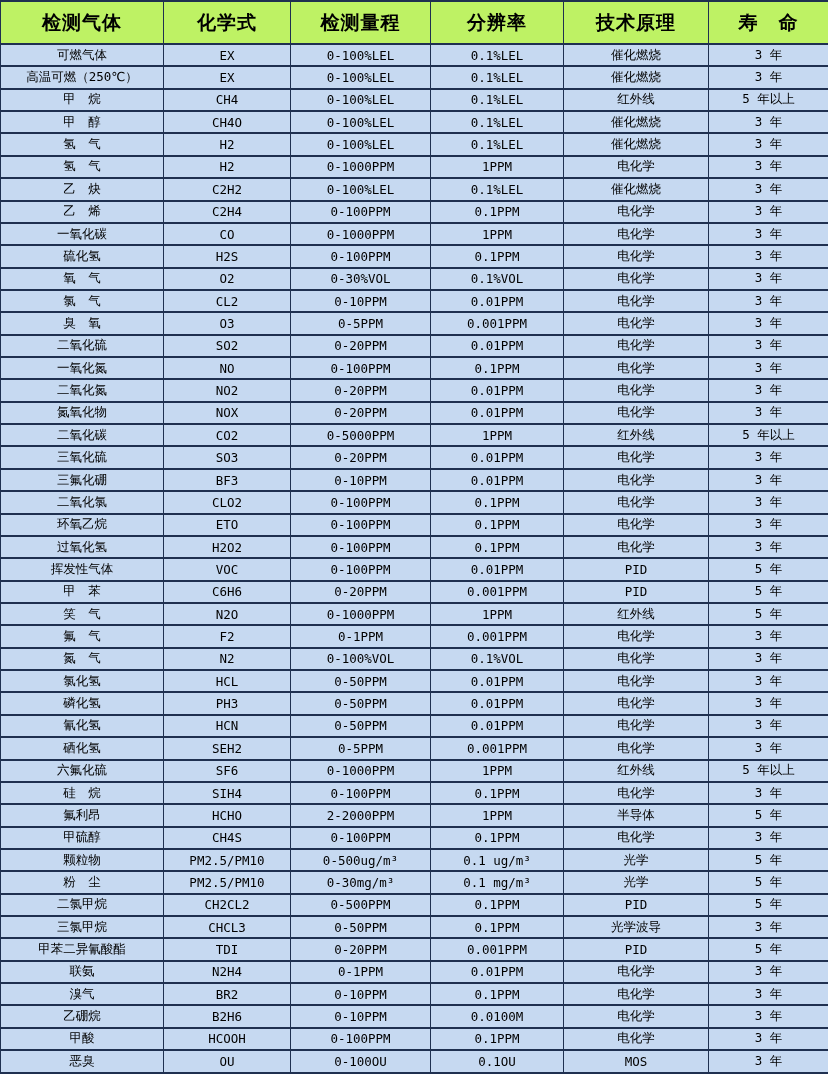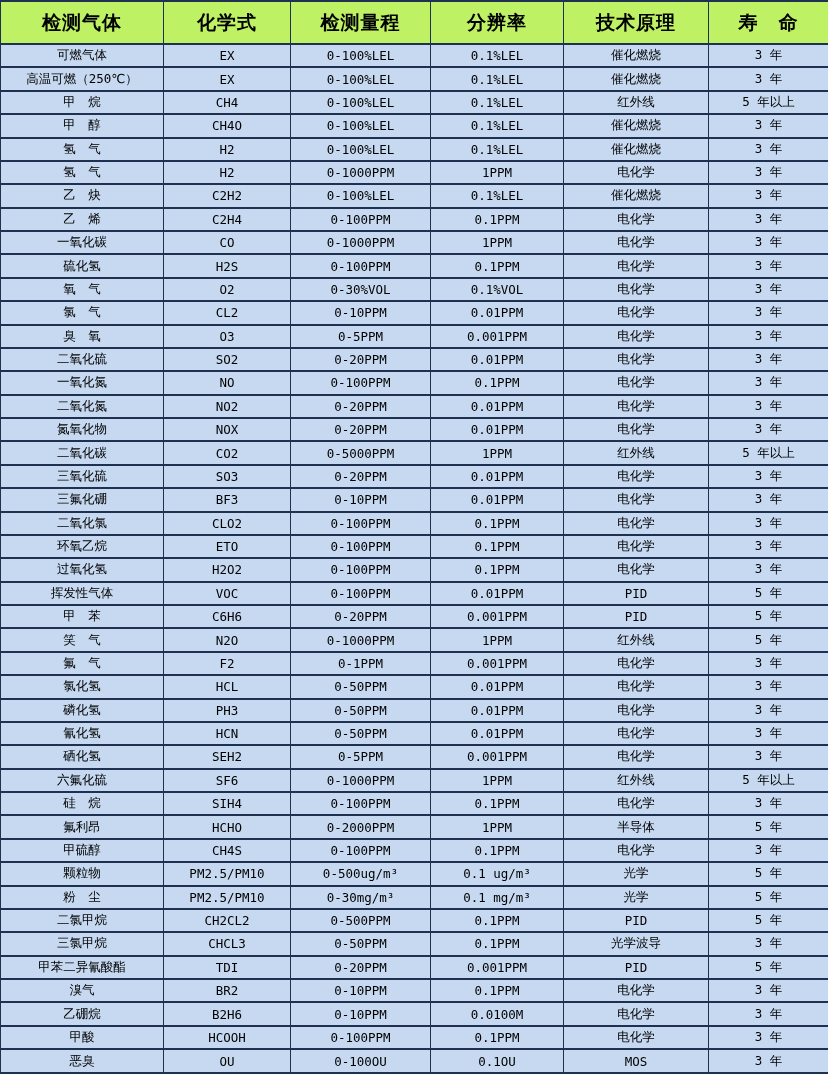--- a/index.html
+++ b/index.html
@@ -280,20 +280,28 @@
   </tr>
       <tr>
     <td>氟　气</td>
     <td>F2</td>
     <td>0-1PPM</td>
     <td>0.001PPM</td>
     <td>电化学</td>
     <td>3 年</td>
   </tr>
       <tr>
+    <td>氮　气</td>
+    <td>N2</td>
+    <td>0-100%VOL</td>
+    <td>0.1%VOL</td>
+    <td>电化学</td>
+    <td>3 年</td>
+  </tr>
+      <tr>
     <td>氯化氢</td>
     <td>HCL</td>
     <td>0-50PPM</td>
     <td>0.01PPM</td>
     <td>电化学</td>
     <td>3 年</td>
   </tr>
       <tr>
     <td>磷化氢</td>
     <td>PH3</td>
@@ -330,21 +338,21 @@
     <td>硅　烷</td>
     <td>SIH4</td>
     <td>0-100PPM</td>
     <td>0.1PPM</td>
     <td>电化学</td>
     <td>3 年</td>
   </tr>
       <tr>
     <td>氟利昂</td>
     <td>HCHO</td>
-    <td>0-2000PPM</td>
+    <td>2-2000PPM</td>
     <td>1PPM</td>
     <td>半导体</td>
     <td>5 年</td>
   </tr>
       <tr>
     <td>甲硫醇</td>
     <td>CH4S</td>
     <td>0-100PPM</td>
     <td>0.1PPM</td>
     <td>电化学</td>
@@ -384,20 +392,28 @@
   </tr>
       <tr>
     <td>甲苯二异氰酸酯</td>
     <td>TDI</td>
     <td>0-20PPM</td>
     <td>0.001PPM</td>
     <td>PID</td>
     <td>5 年</td>
   </tr>
       <tr>
+    <td>联氨</td>
+    <td>N2H4</td>
+    <td>0-1PPM</td>
+    <td>0.01PPM</td>
+    <td>电化学</td>
+    <td>3 年</td>
+  </tr>
+      <tr>
     <td>溴气</td>
     <td>BR2</td>
     <td>0-10PPM</td>
     <td>0.1PPM</td>
     <td>电化学</td>
     <td>3 年</td>
   </tr>
       <tr>
     <td>乙硼烷</td>
     <td>B2H6</td>

